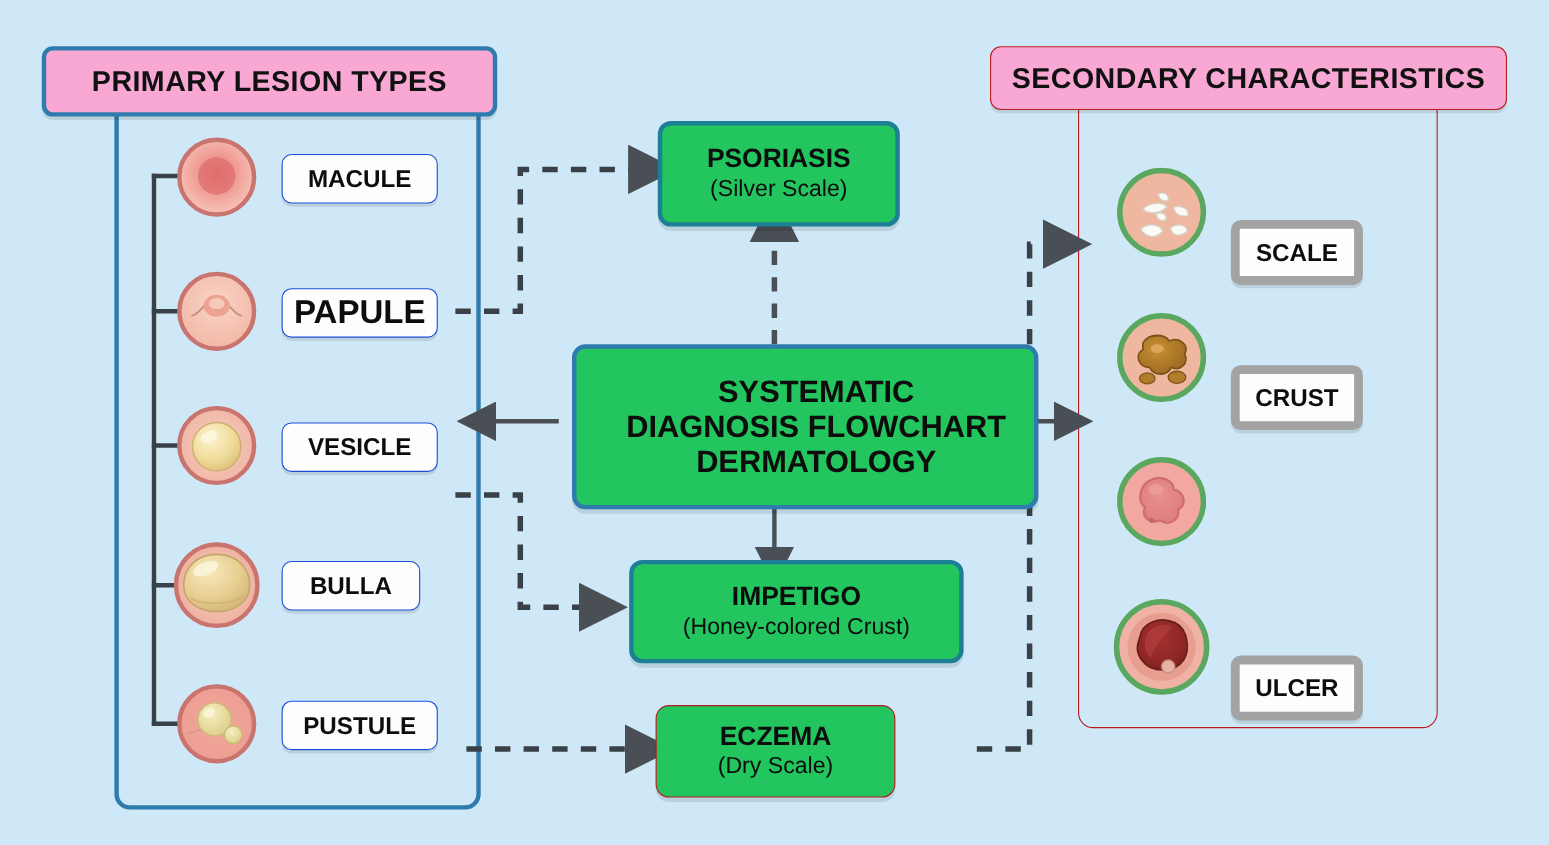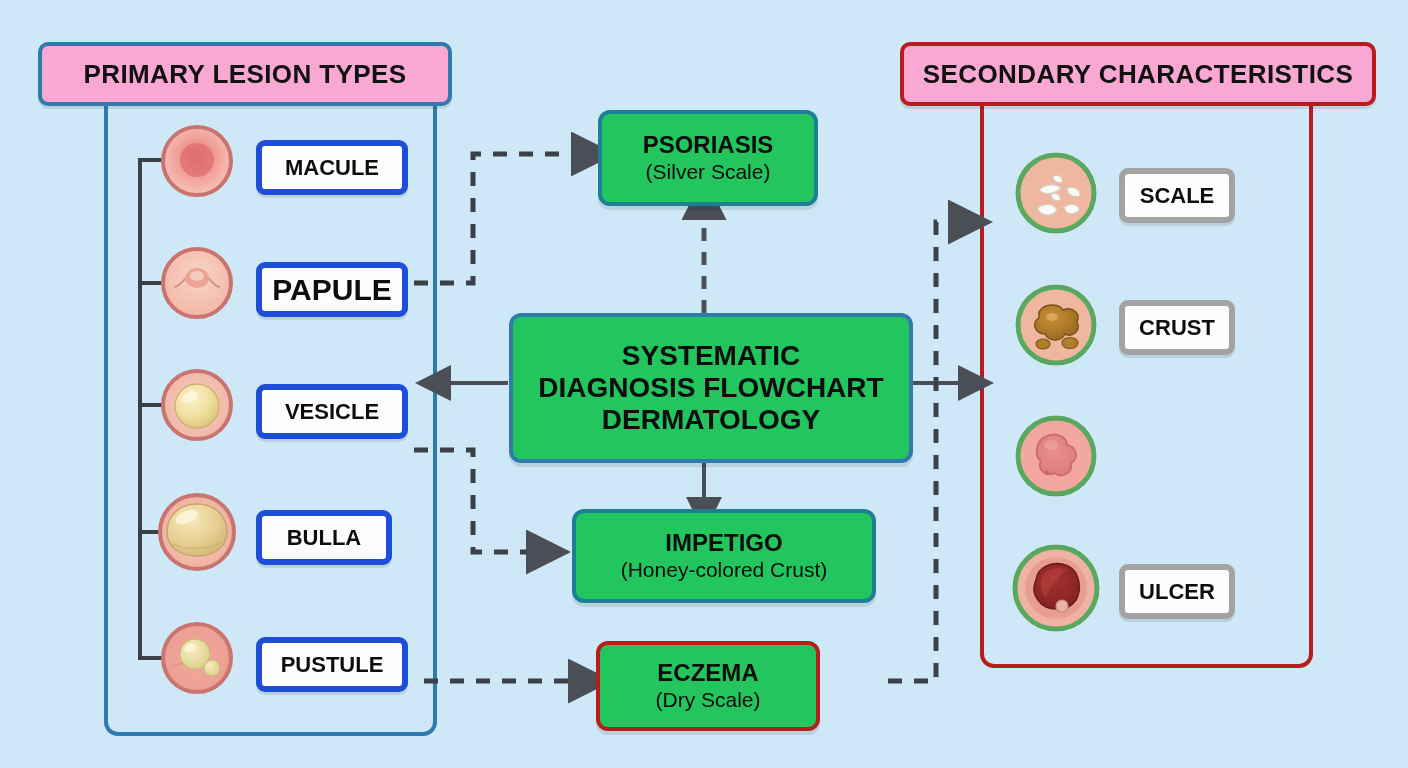--- a/index.html
+++ b/index.html
@@ -48,24 +48,24 @@
     color:#0d0d0d;
     box-shadow:0 4px 0 rgba(0,0,0,.10);
     z-index:5;
     text-align:center;
   }
   .node .t1{font-weight:bold;}
   .node .t2{font-weight:normal;}
 
   
   .blue{border:4px solid #2f7bad;}
-  .blue.thin{border:6px solid #1d4ed8;}
+  .blue.thin{border:1px solid #1d4ed8;}
   
-  .green{border:4px solid #b91c1c;}
-  .green.thin{border:6px solid #a3a3a3;}
+  .green{border:1px solid #b91c1c;}
+  .green.thin{border:8px solid #a3a3a3;margin-top:32px;}
   
   .teal{border:4px solid #1d7f96;}
 
   .lesion{
     position:absolute;
     border-radius:50%;
     z-index:4;
     overflow:hidden;
   }
   svg.lines{position:absolute;left:0;top:0;width:1408px;height:768px;z-index:2;pointer-events:none;}
@@ -304,21 +304,21 @@
       <circle cx="44" cy="44" r="31" fill="#e59989" opacity=".8"></circle>
       <path d="M24,36 C26,22 42,16 56,22 C68,28 70,46 64,56 C56,68 34,68 26,56 C20,48 22,42 24,36 Z" fill="url(#gUlc)" stroke="#6b1d1c" stroke-width="1.6"></path>
       <path d="M30,34 C34,24 46,22 54,26 C46,34 38,42 34,54 C28,48 28,40 30,34 Z" fill="#b9443f" opacity=".55"></path>
       <circle cx="50" cy="62" r="6" fill="#e8b2a4" stroke="#c98b7d" stroke-width="1.2"></circle>
     </svg>
   </div>
   <div class="tag green thin" style="left:1119px;top:564px;width:104px;height:43px;font-size:22px;">
     <span>ULCER</span>
   </div>
 
-  <div class="node blue" style="left:509px;top:313px;width:396px;height:142px;">
+  <div class="node blue" style="left:520px;top:313px;width:396px;height:142px;padding-left:20px;">
     <div class="t1" style="font-size:28px;line-height:32px;">SYSTEMATIC</div>
     <div class="t1" style="font-size:28px;line-height:32px;">DIAGNOSIS FLOWCHART</div>
     <div class="t1" style="font-size:28px;line-height:32px;">DERMATOLOGY</div>
   </div>
 
   <div class="node teal" style="left:598px;top:110px;width:212px;height:88px;">
     <div class="t1" style="font-size:24px;line-height:28px;">PSORIASIS</div>
     <div class="t2" style="font-size:21px;line-height:26px;">(Silver Scale)</div>
   </div>
 

